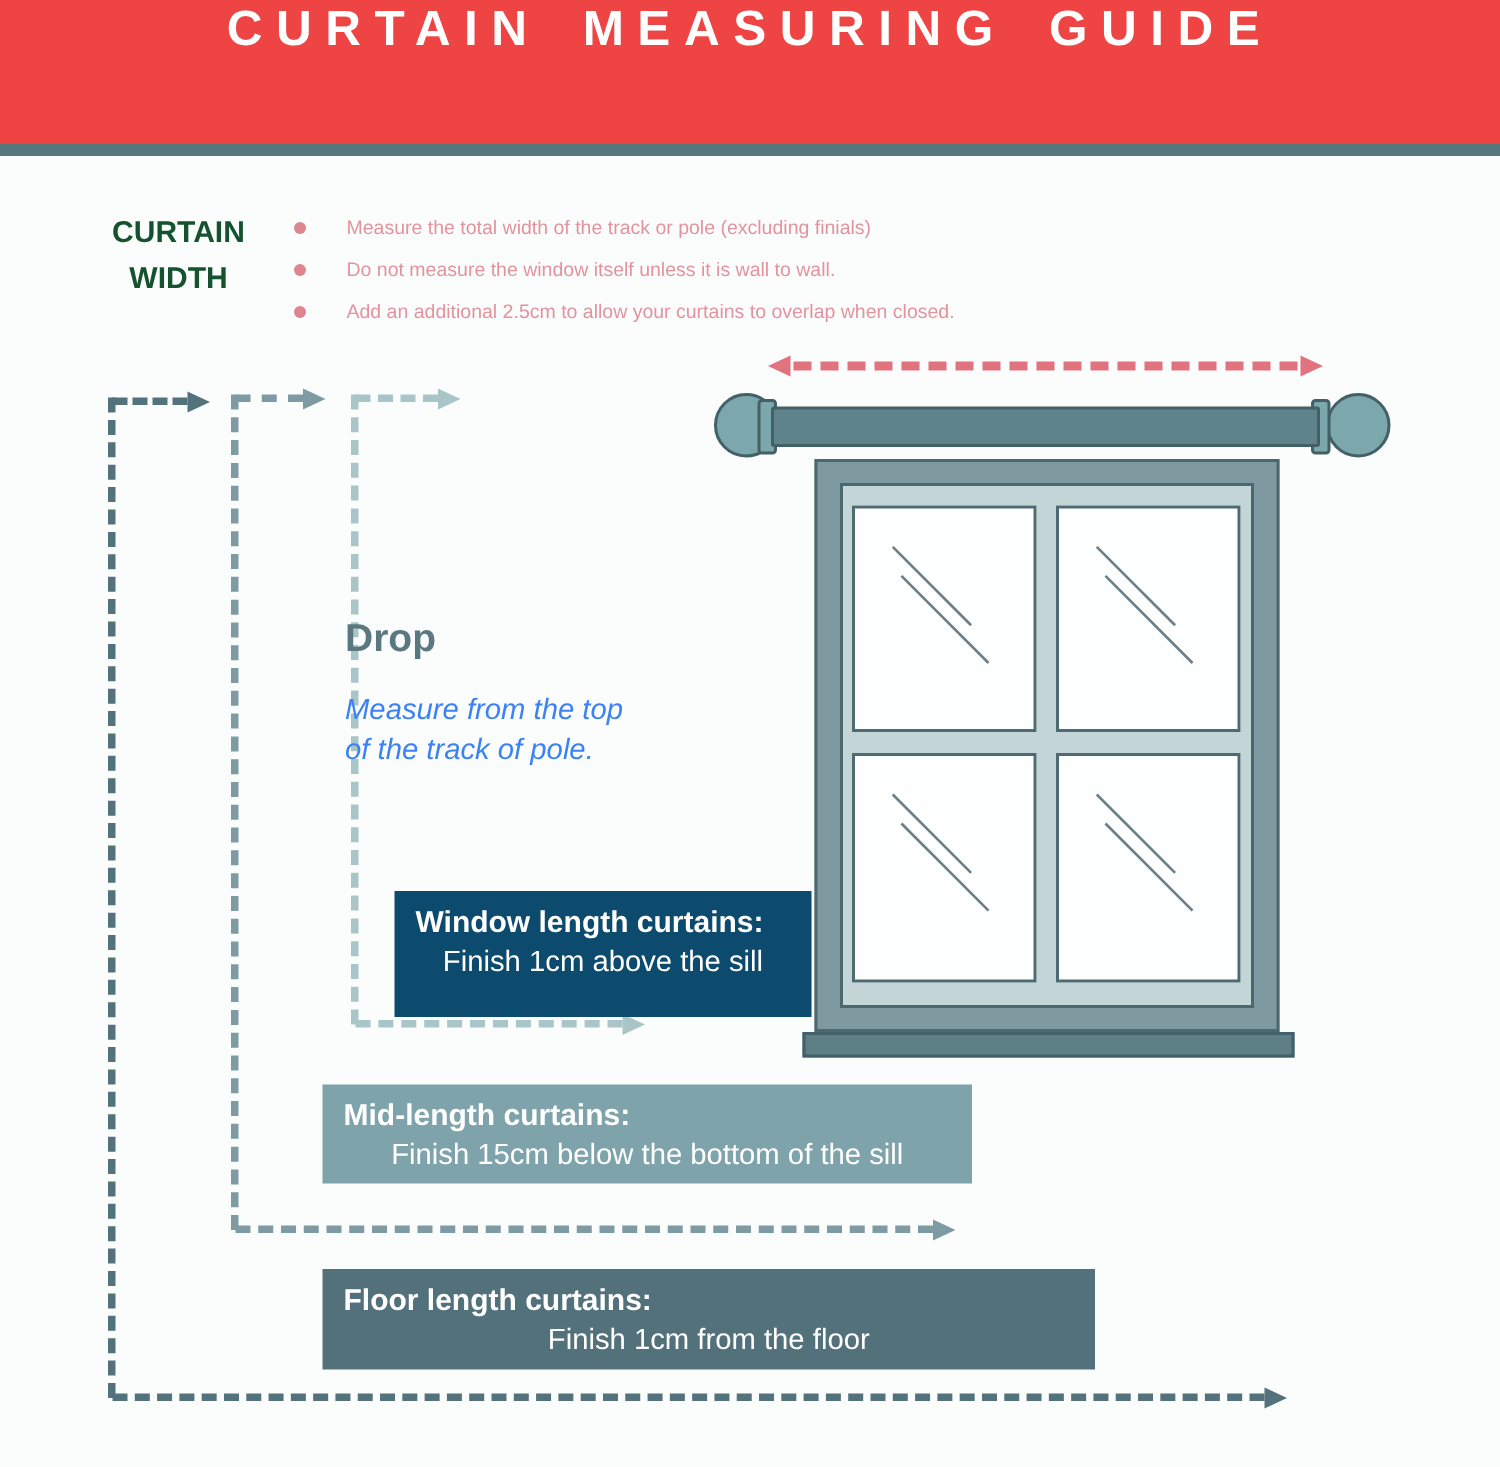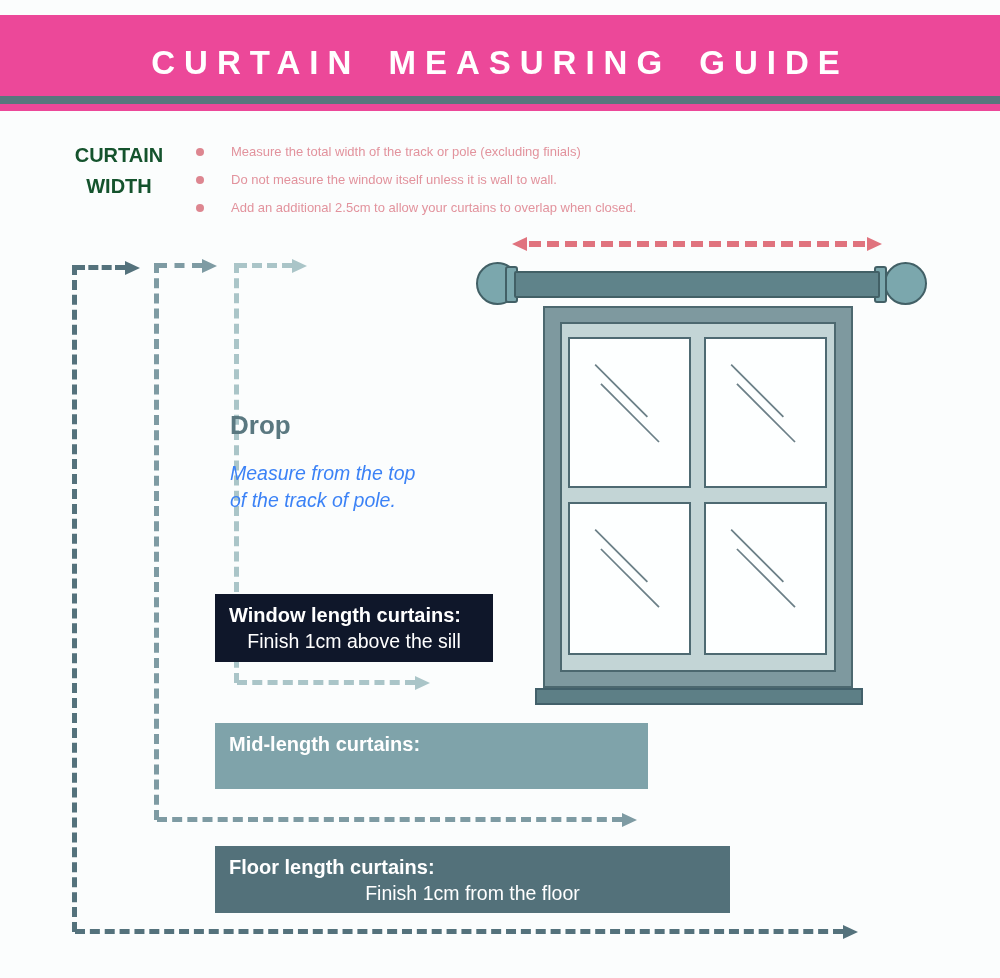--- a/index.html
+++ b/index.html
@@ -1,22 +1,22 @@
 <!DOCTYPE html>
 <html><head>
 <meta charset="utf-8">
 <style>
   html,body{margin:0;padding:0;}
   .page{
     position:relative;width:1000px;height:978px;overflow:hidden;
     background:#fbfdfd;font-family:"Liberation Sans",sans-serif;
   }
   
-  .banner{position:absolute;left:0;top:15px;width:1000px;height:96px;background:#ec4899;
-    display:flex;align-items:center;justify-content:center;}
+  .banner{position:absolute;left:0;top:0;width:1000px;height:96px;background:#ef4444;
+    display:flex;align-items:flex-start;justify-content:center;}
   .banner h1{margin:0;color:#ffffff;font-size:33px;font-weight:bold;letter-spacing:9px;word-spacing:10px;}
   .banner-strip{position:absolute;left:0;top:96px;width:1000px;height:8px;background:#57777d;}
   
   .width-label{position:absolute;left:52px;top:140px;width:134px;text-align:center;
     color:#14532d;font-weight:bold;font-size:20px;line-height:31px;}
   .width-bullets{position:absolute;left:196px;top:138px;width:780px;margin:0;padding:0;list-style:none;}
   .width-bullets li{display:flex;align-items:flex-start;color:#e2939d;font-size:13px;line-height:28px;}
   .width-bullets .dot{flex:0 0 auto;width:8px;height:8px;border-radius:50%;background:#dd8690;margin:10px 27px 0 0;}
   
   .mh{position:absolute;height:0;border-top:5px dashed currentColor;}
@@ -55,21 +55,21 @@
   .l3{color:#aac5c8;}
   
   .drop-heading{position:absolute;left:230px;top:410px;color:#5a7880;font-size:26px;font-weight:bold;}
   .drop-desc{position:absolute;left:230px;top:460px;color:#3b82f6;font-size:19.5px;line-height:27px;
     white-space:pre-line;margin:0;font-style:italic;}
   
   .len-box{position:absolute;left:215px;box-sizing:border-box;color:#ffffff;
     padding:8px 14px 10px 14px;z-index:5;}
   .len-box .t{font-size:20px;font-weight:bold;line-height:26px;}
   .len-box .s{font-size:19.5px;line-height:26px;text-align:center;}
-  .box1{top:594px;width:278px;height:68px;background:#0f172a;}
+  .box1{top:594px;width:278px;height:84px;background:#0c4a6e;margin-left:48px;}
   .box2{top:723px;width:433px;height:66px;background:#7fa3aa;}
   .box3{top:846px;width:515px;height:67px;background:#53717a;}
   
   .footer-note{position:absolute;left:0;top:946px;width:1000px;text-align:center;
     color:#64828a;font-size:20.5px;margin:0;}
 </style>
 </head>
 <body>
 
 <div class="page">
@@ -170,20 +170,21 @@
   <div class="drop-heading">Drop</div>
   <p class="drop-desc">Measure from the top
 of the track of pole.</p>
 
   <div class="len-box box1">
     <div class="t">Window length curtains:</div>
     <div class="s">Finish 1cm above the sill</div>
   </div>
   <div class="len-box box2">
     <div class="t">Mid-length curtains:</div>
+    <div class="s">Finish 15cm below the bottom of the sill</div>
   </div>
   <div class="len-box box3">
     <div class="t">Floor length curtains:</div>
     <div class="s">Finish 1cm from the floor</div>
   </div>
 
 
 </div>
 
 </body></html>

